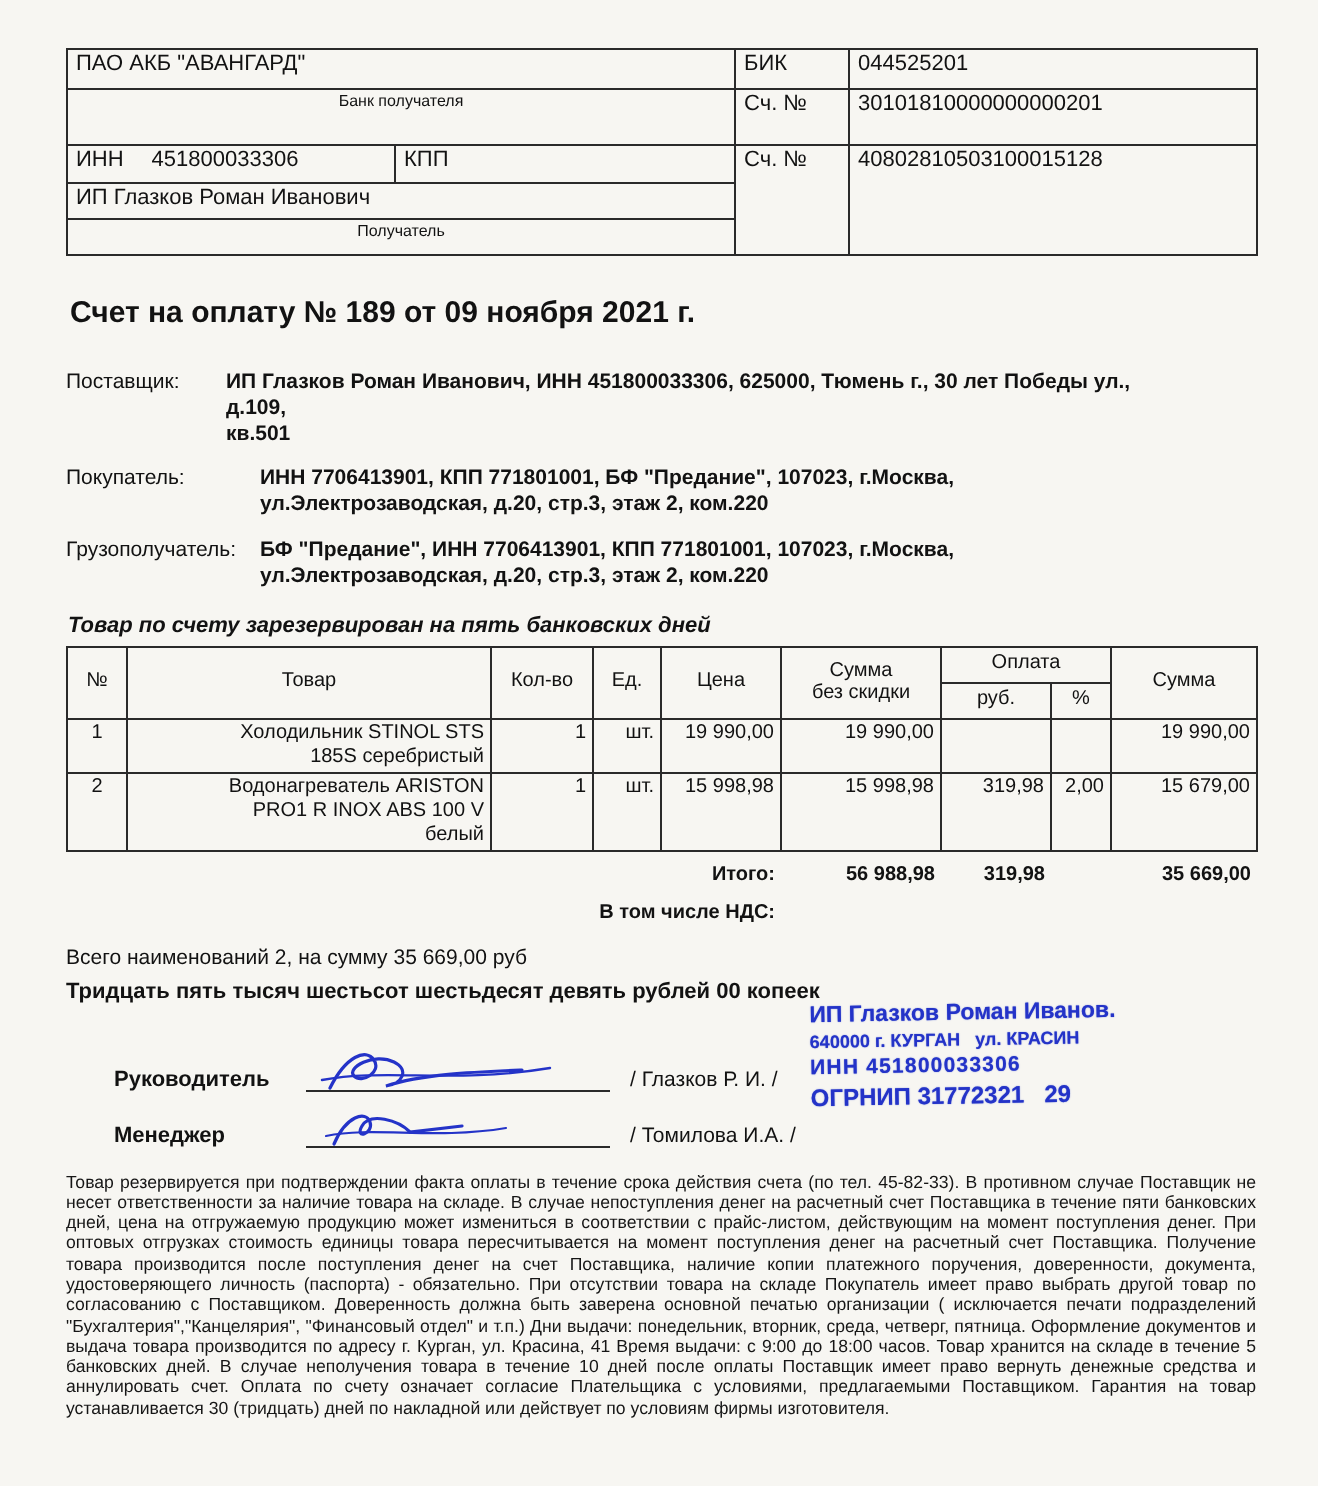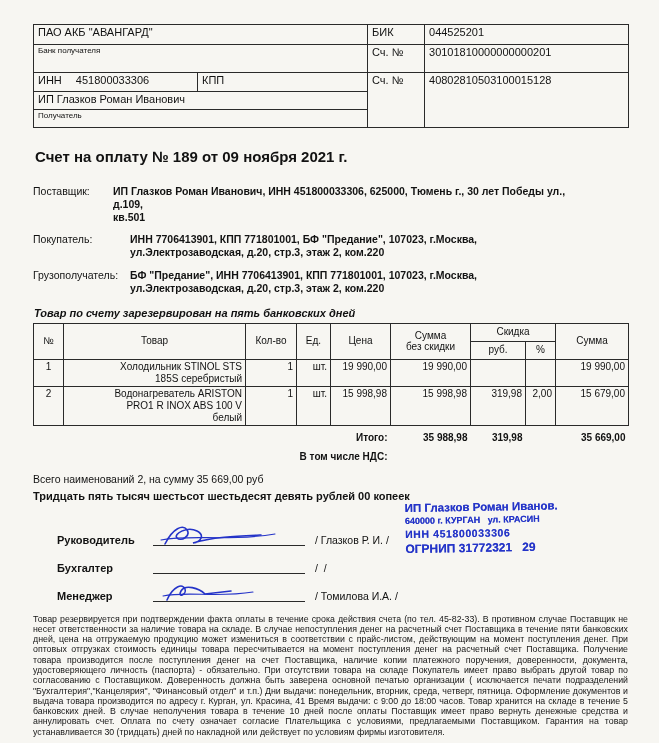--- a/index.html
+++ b/index.html
@@ -4,21 +4,21 @@
 <style>
   html,body{margin:0;padding:0;}
   body{width:659px;height:743px;background:#f7f6f2;font-family:"Liberation Sans",sans-serif;color:#121212;overflow:hidden;}
   .page{position:relative;width:659px;height:743px;padding:24px 31px 6px 33px;box-sizing:border-box;overflow:hidden;}
   table{border-collapse:collapse;table-layout:fixed;}
 
   
   .bank{width:595px;font-size:11px;}
   .bank td{border:1px solid #2a2a2a;padding:1px 4px;vertical-align:top;overflow:hidden;}
   .cap{font-size:8px;}
-  .vbottom{vertical-align:bottom;}
+  .vbottom{vertical-align:bottom;text-align:center;}
   .h18{height:17px}.h26{height:25px}.h17{height:16px}.h16{height:15px}
   .ml8{margin-left:14px;}
 
   .title{font-size:15px;font-weight:bold;margin:20px 0 0 2px;}
 
   .parties{margin-top:20px;font-size:10.5px;}
   .party{display:flex;margin-bottom:10px;}
   .plbl{width:97px;flex:none;}
   .party.first .plbl{width:80px;}
   .pval{font-weight:bold;white-space:pre-wrap;width:478px;line-height:1.22;}
@@ -129,21 +129,21 @@
     </colgroup>
     <tbody>
         <tr>
       <th rowspan="2">№</th>
       <th rowspan="2">Товар</th>
       <th rowspan="2">Кол-во</th>
       <th rowspan="2">Ед.</th>
       <th rowspan="2">Цена</th>
       <th rowspan="2">Сумма
 без скидки</th>
-      <th colspan="2">Скидка</th>
+      <th colspan="2">Оплата</th>
       <th rowspan="2">Сумма</th>
     </tr>
     <tr>
       <th>руб.</th>
       <th>%</th>
     </tr>
     <tr>
       <td class="num">1</td>
       <td class="name">Холодильник STINOL STS
 185S серебристый</td>
@@ -163,21 +163,21 @@
       <td class="rt">1</td>
       <td>шт.</td>
       <td class="rt">15 998,98</td>
       <td class="rt">15 998,98</td>
       <td class="rt">319,98</td>
       <td class="rt">2,00</td>
       <td class="rt">15 679,00</td>
     </tr>
     <tr class="totals">
       <td colspan="5" class="rt">Итого:</td>
-      <td class="rt">35 988,98</td>
+      <td class="rt">56 988,98</td>
       <td class="rt">319,98</td>
       <td></td>
       <td class="rt">35 669,00</td>
     </tr>
     <tr class="totals">
       <td colspan="5" class="rt">В том числе НДС:</td>
       <td></td>
       <td></td>
       <td></td>
       <td></td>
@@ -193,25 +193,20 @@
       <div class="sig-role">Руководитель</div>
       <div class="sig-line">
         <svg class="scribble" width="140" height="30" viewBox="0 0 140 30">
           <path d="M8 22 C 16 6 26 2 30 8 C 34 14 24 20 20 16 C 16 12 30 4 40 9 C 48 13 44 20 36 21 C 54 15 80 14 104 13" fill="none" stroke="#2433c8" stroke-width="1.6" stroke-linecap="round"></path>
           <path d="M4 18 C 36 12 70 20 118 12" fill="none" stroke="#2433c8" stroke-width="1.2" stroke-linecap="round"></path>
         </svg>
       </div>
       <div class="sig-name">/ Глазков Р. И. /</div>
     </div>
     <div class="sig-row">
-      <div class="sig-role">Бухгалтер</div>
-      <div class="sig-line"></div>
-      <div class="sig-name">/  /</div>
-    </div>
-    <div class="sig-row">
       <div class="sig-role">Менеджер</div>
       <div class="sig-line">
         <svg class="scribble" width="120" height="28" viewBox="0 0 120 28">
           <path d="M10 20 C 16 6 26 3 28 9 C 30 15 20 18 24 11 C 28 4 42 8 48 14 L 74 11" fill="none" stroke="#2433c8" stroke-width="1.6" stroke-linecap="round"></path>
           <path d="M6 16 C 30 11 60 18 96 12" fill="none" stroke="#2433c8" stroke-width="1.1" stroke-linecap="round"></path>
         </svg>
       </div>
       <div class="sig-name">/ Томилова И.А. /</div>
     </div>
   </div>

